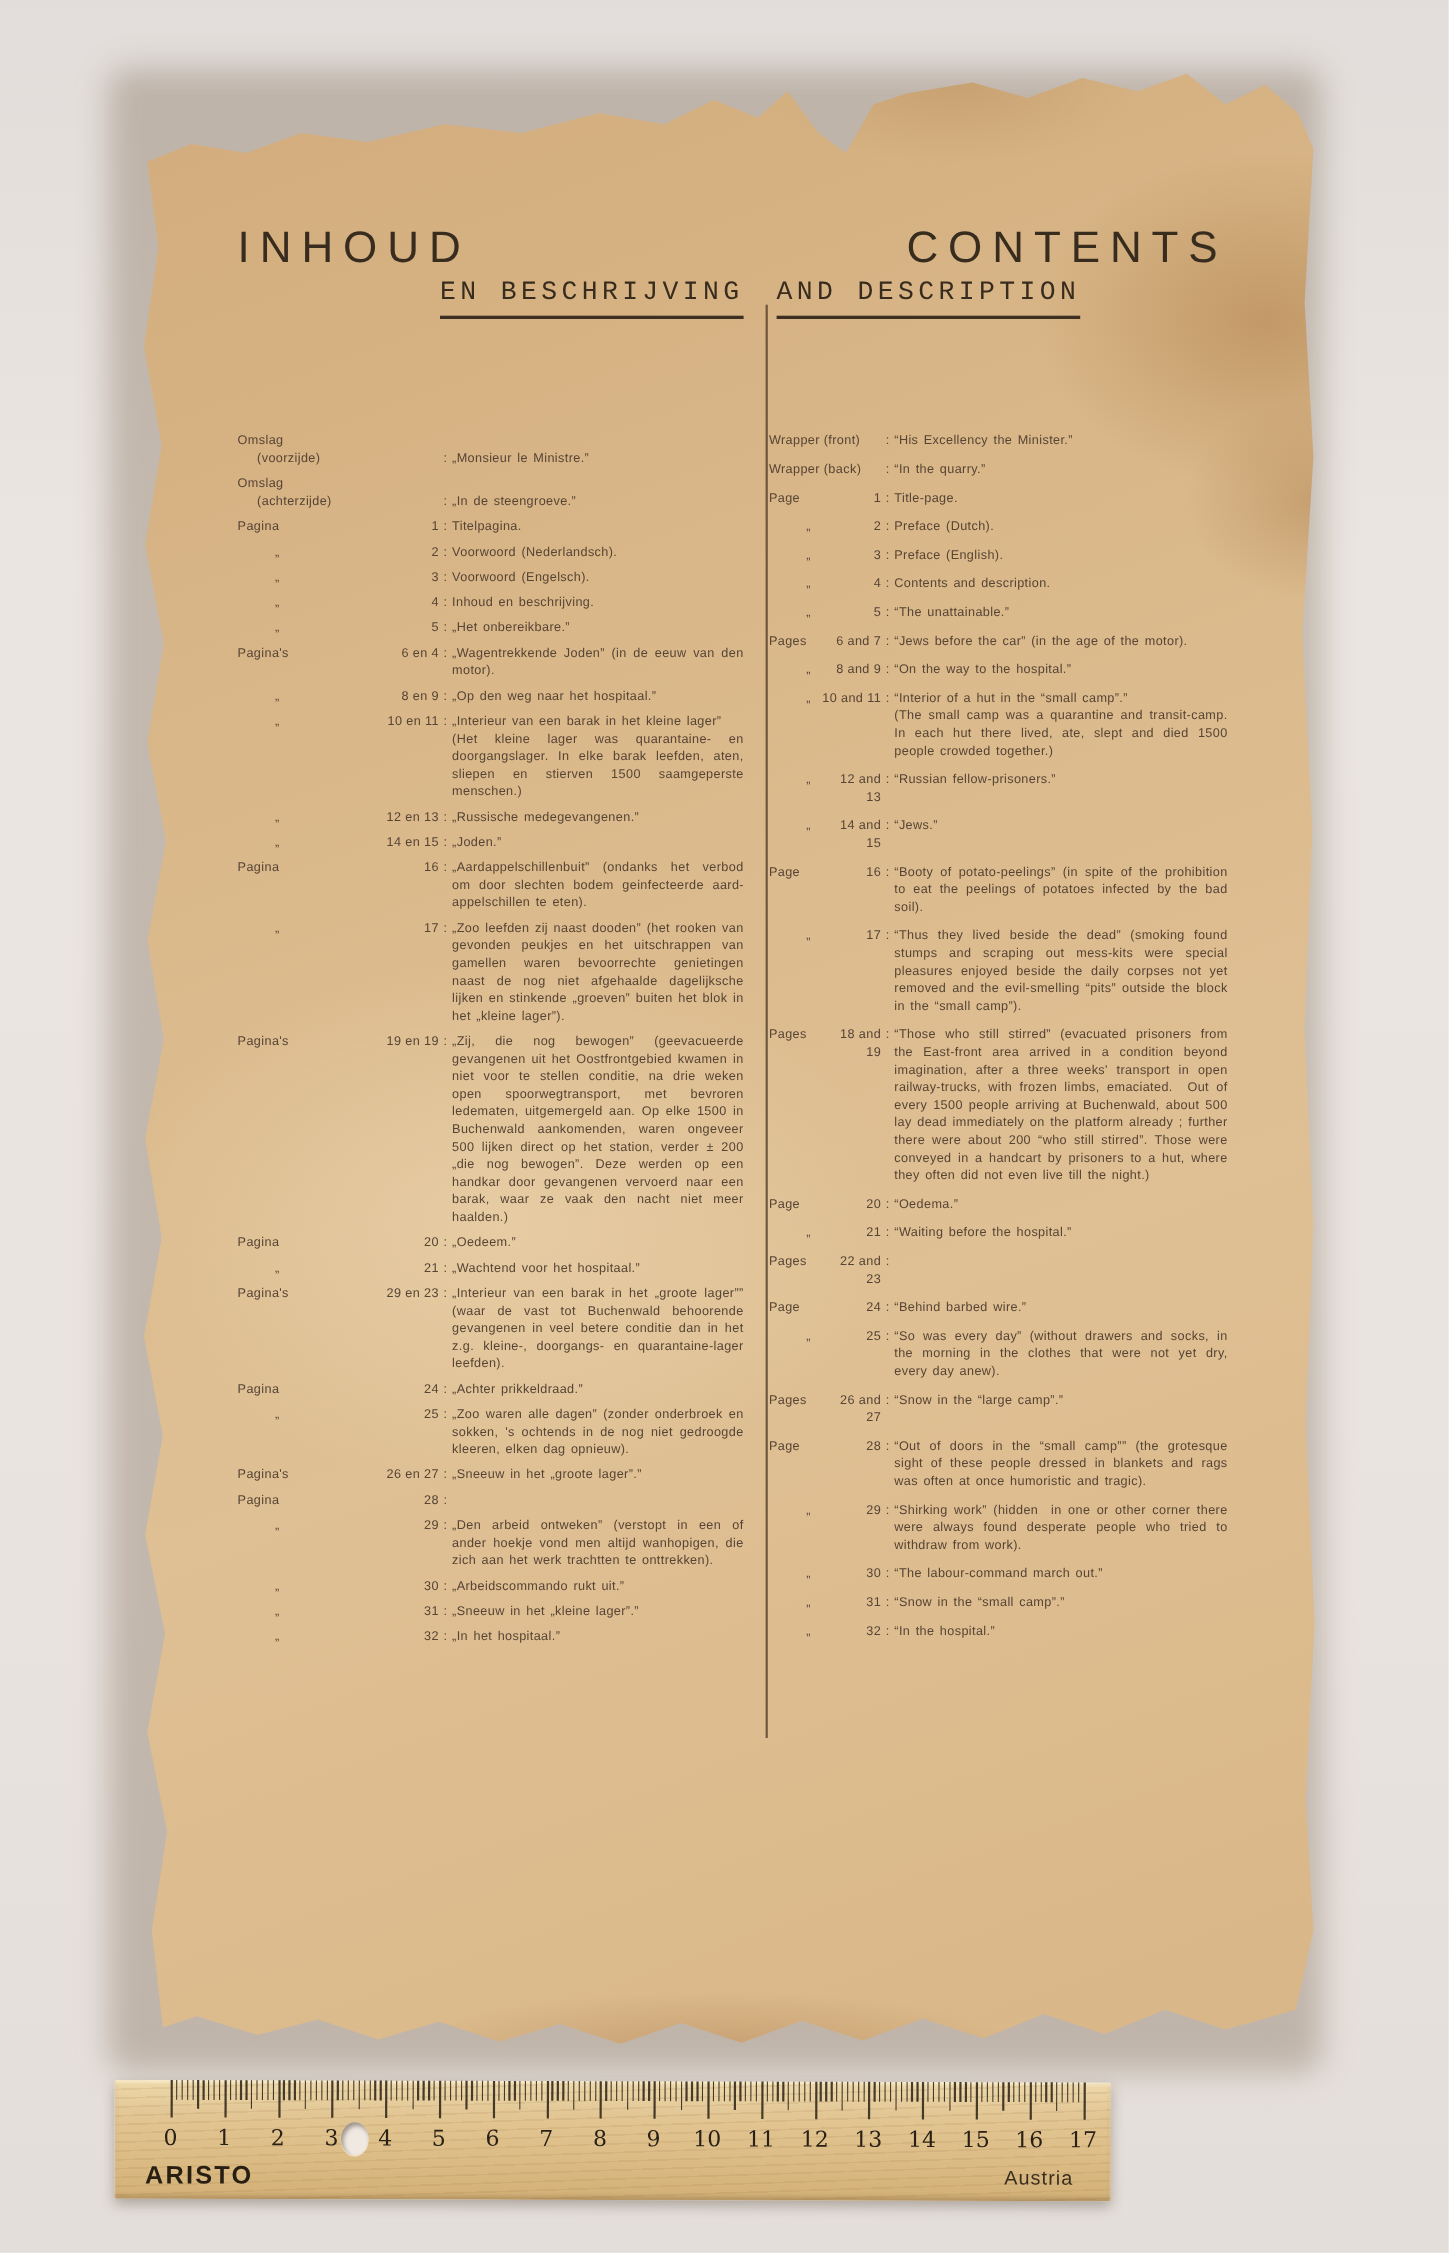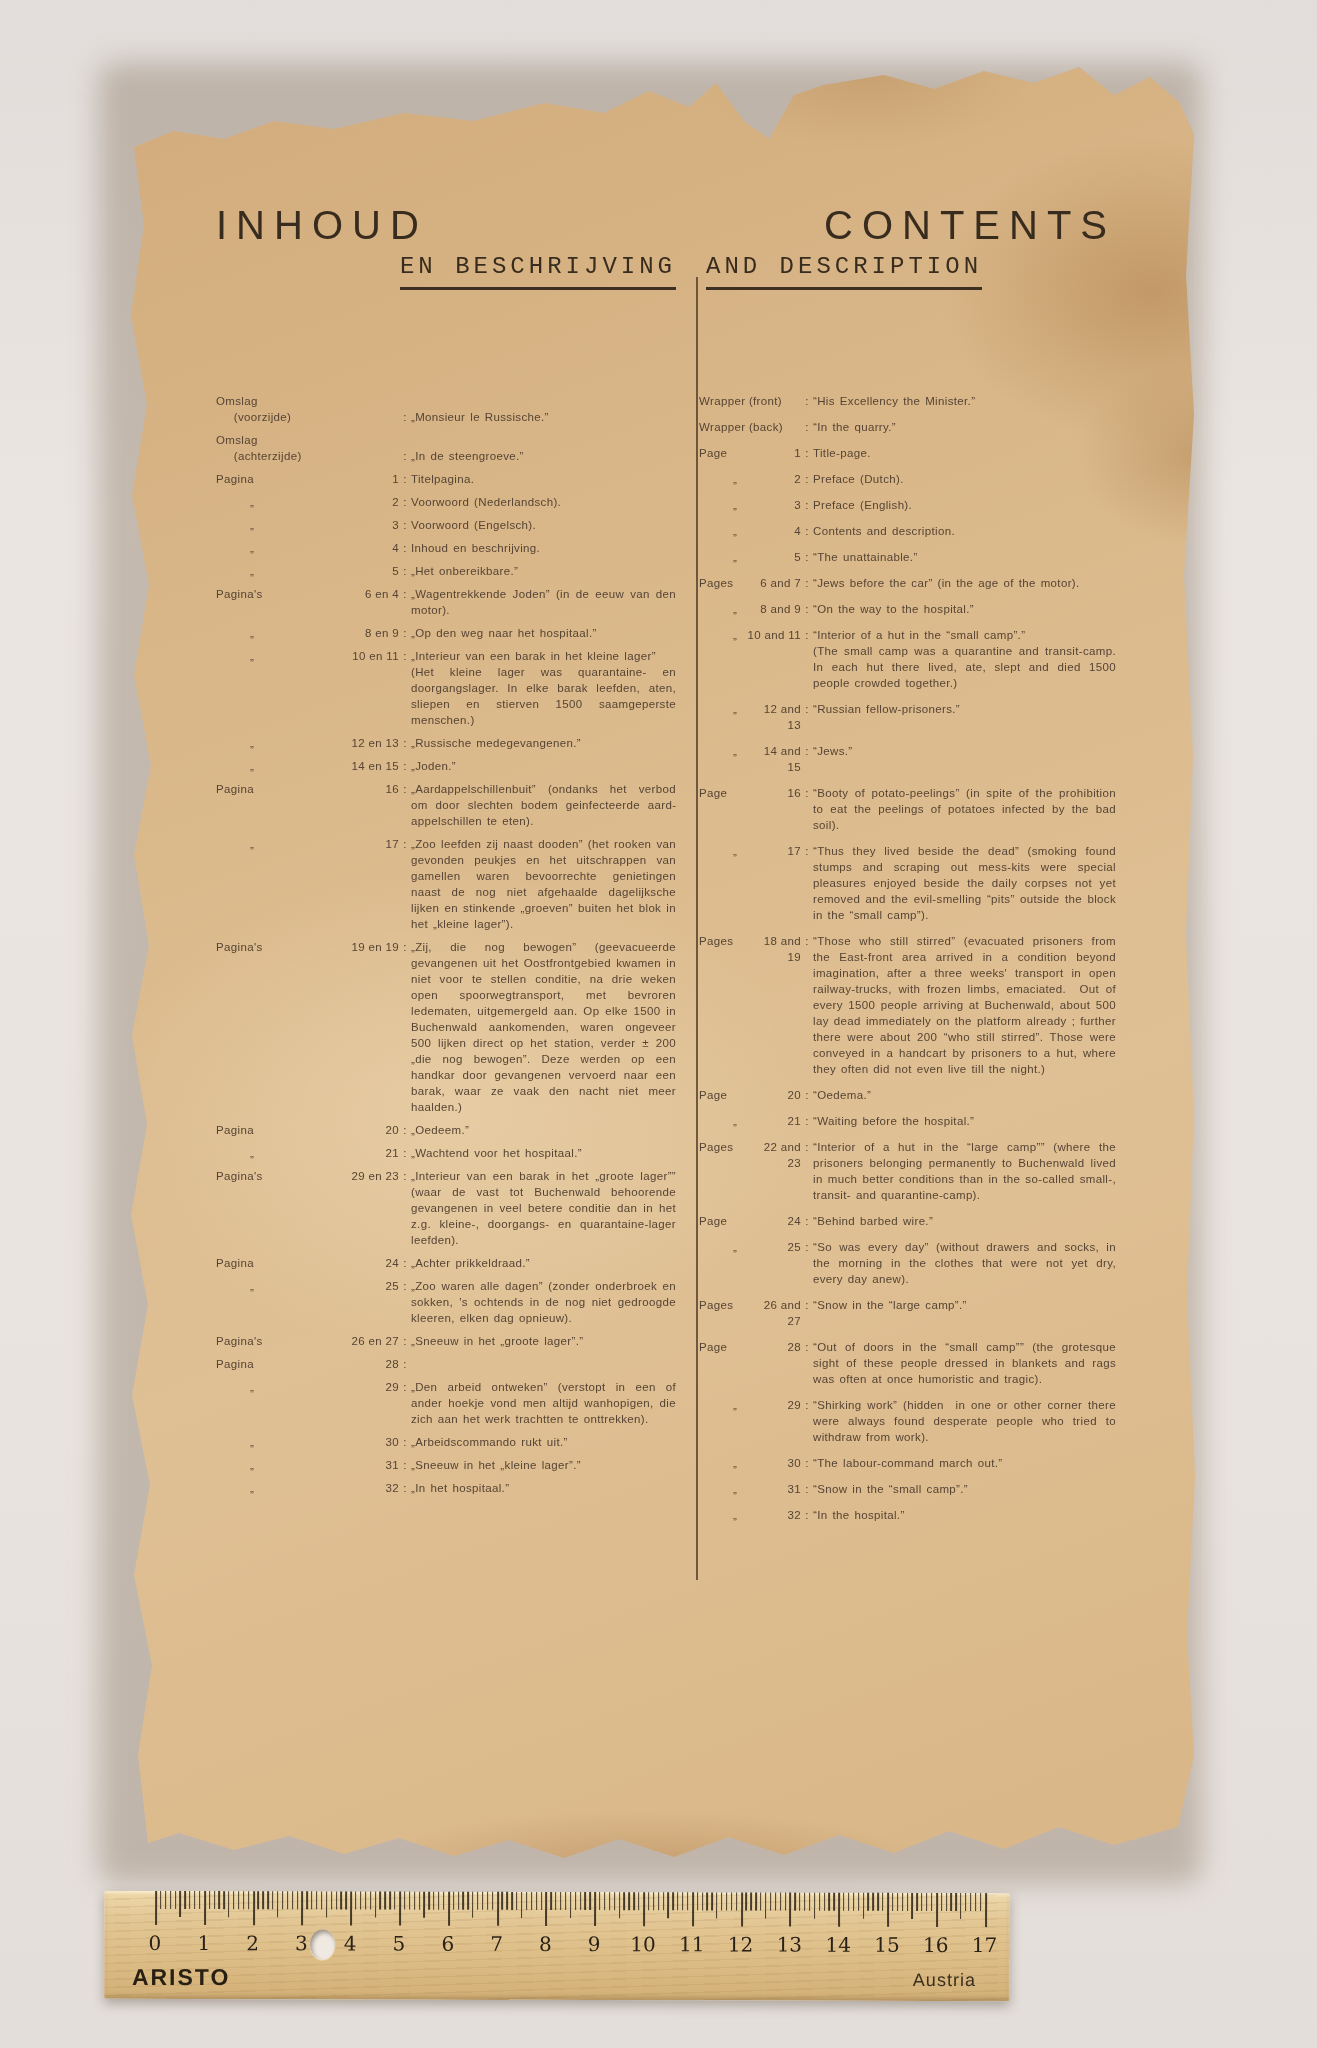--- a/index.html
+++ b/index.html
@@ -85,21 +85,21 @@
   <div class="doc-title title-english">CONTENTS</div>
   <div class="doc-sub sub-dutch"><span class="u">EN BESCHRIJVING</span></div>
   <div class="doc-sub sub-english"><span class="u">AND DESCRIPTION</span></div>
   <div class="divider"></div>
 
   <div class="toc-col col-dutch" id="col-dutch">
       <div class="entry wide">
         <span class="lab">Omslag
      (voorzijde)</span>
         <span class="sep">:</span>
-        <span class="tx">„Monsieur le Russische.”</span>
+        <span class="tx">„Monsieur le Ministre.”</span>
       </div>
       <div class="entry wide">
         <span class="lab">Omslag
      (achterzijde)</span>
         <span class="sep">:</span>
         <span class="tx">„In de steengroeve.”</span>
       </div>
       <div class="entry">
         <span class="lab">Pagina</span>
         <span class="pg">1</span>
@@ -344,21 +344,20 @@
       <div class="entry">
         <span class="lab ditto">„</span>
         <span class="pg">21</span>
         <span class="sep">:</span>
         <span class="tx">“Waiting before the hospital.”</span>
       </div>
       <div class="entry">
         <span class="lab">Pages</span>
         <span class="pg">22 and 23</span>
         <span class="sep">:</span>
-        <span class="tx">“Interior of a hut in the “large camp”” (where the prisoners belonging permanently to Buchenwald lived in much better conditions than in the so-called small-, transit- and quarantine-camp).</span>
       </div>
       <div class="entry">
         <span class="lab">Page</span>
         <span class="pg">24</span>
         <span class="sep">:</span>
         <span class="tx">“Behind barbed wire.”</span>
       </div>
       <div class="entry">
         <span class="lab ditto">„</span>
         <span class="pg">25</span>

